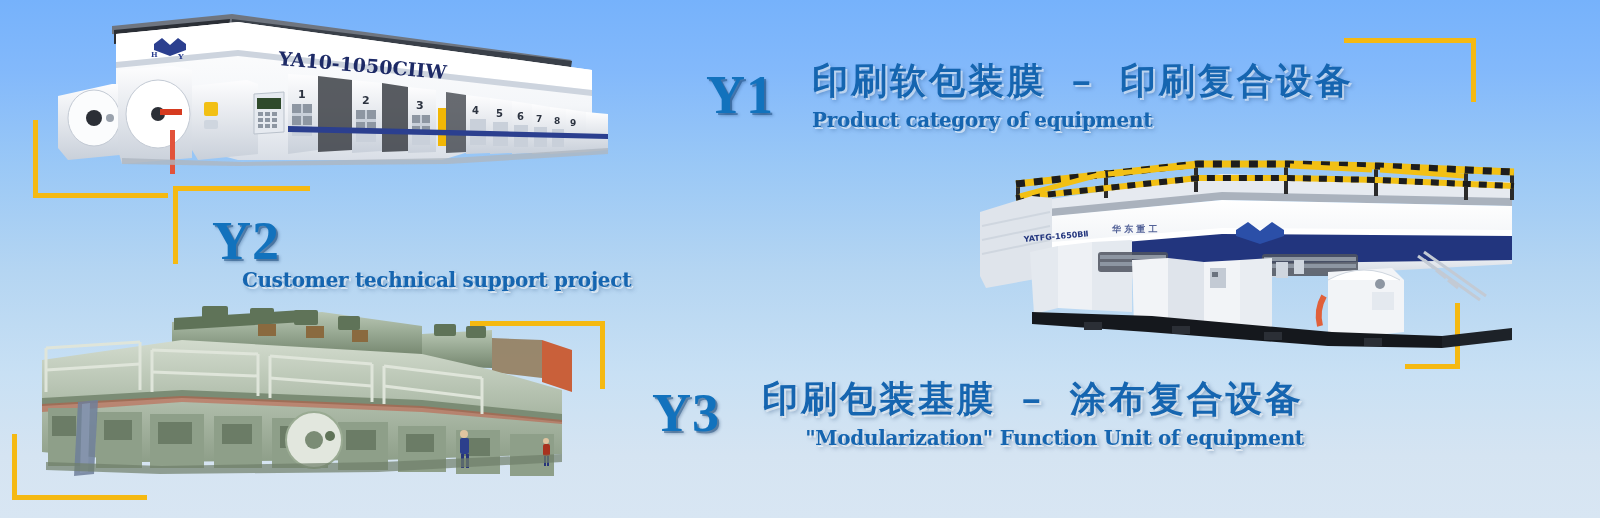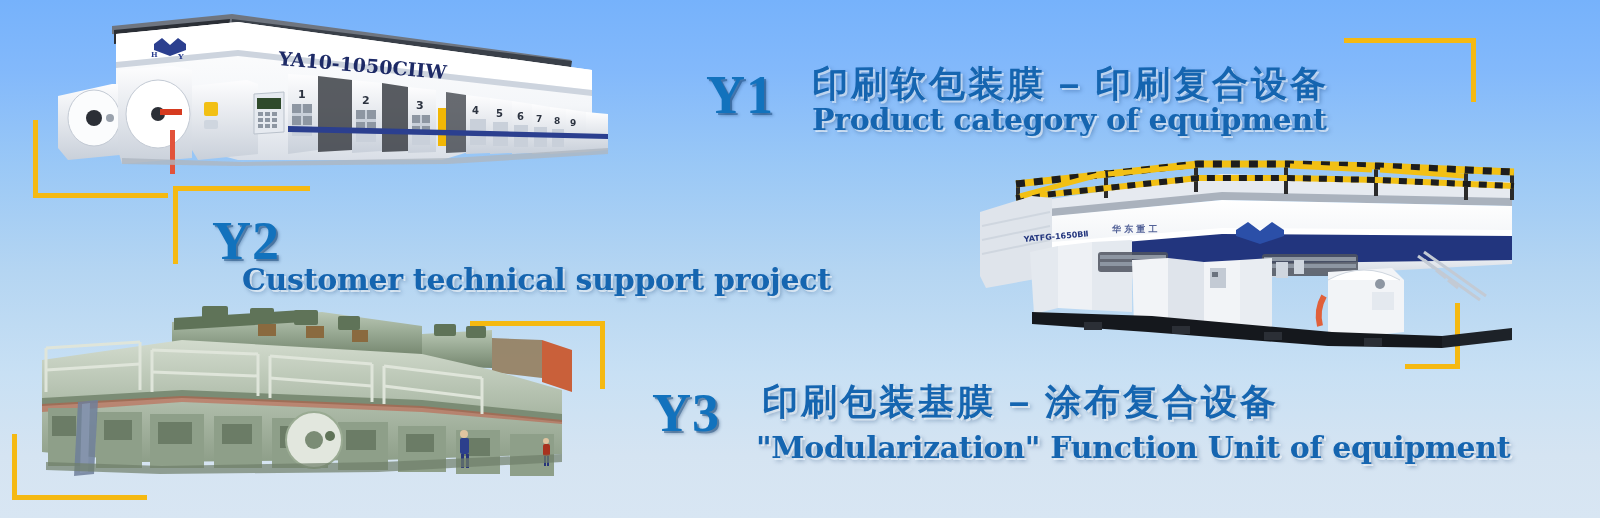--- a/index.html
+++ b/index.html
@@ -23,25 +23,25 @@
     color:#1272bd;font-weight:bold;font-size:54px;line-height:54px;
     letter-spacing:1px;
     text-shadow:2px 2px 0 rgba(10,60,110,.45), 3px 3px 3px rgba(10,50,100,.30);
     font-family:Liberation Serif, serif;
   }
   .tstack{display:flex;flex-direction:column;}
   .cn{
     color:#1565b0;font-weight:bold;font-size:36px;line-height:40px;
     letter-spacing:3px;
     text-shadow:2px 2px 0 rgba(255,255,255,.55), 3px 3px 4px rgba(10,50,100,.35);
-    font-family:Liberation Sans, sans-serif;
+    font-family:Liberation Mono, monospace;
     white-space:nowrap;
   }
   .en{
-    color:#1565b0;font-weight:bold;font-size:30px;line-height:32px;
+    color:#1565b0;font-weight:bold;font-size:20px;line-height:32px;
     letter-spacing:-0.3px;
     text-shadow:2px 2px 0 rgba(255,255,255,.60), 3px 3px 4px rgba(10,50,100,.35);
     font-family:"DejaVu Serif","Liberation Serif",serif;
     white-space:nowrap;
   }
 
   
   .mach{position:absolute;}
   .mach svg{display:block;}
 </style>
@@ -434,21 +434,21 @@
     </div>
   </div>
 
   <div class="grp" style="left:212px;top:214px;flex-direction:column;">
     <div class="ycode">Y2</div>
     <div class="tstack" style="margin-left:34px;margin-top:-4px;">
       <div class="en" style="margin-left:-4px;text-align:center;">Customer technical support project</div>
     </div>
   </div>
 
-  <div class="grp" style="left:652px;top:386px;">
+  <div class="grp" style="left:652px;top:386px;text-align:right;">
     <div class="ycode">Y3</div>
-    <div class="tstack" style="margin-left:36px;margin-top:-4px;gap:10px;">
+    <div class="tstack" style="margin-left:36px;margin-top:-4px;">
       <div class="cn" style="margin-left:6px;">印刷包装基膜 –  涂布复合设备</div>
       <div class="en">"Modularization" Function Unit of equipment</div>
     </div>
   </div>
 
 </div>
 
 </body></html>

